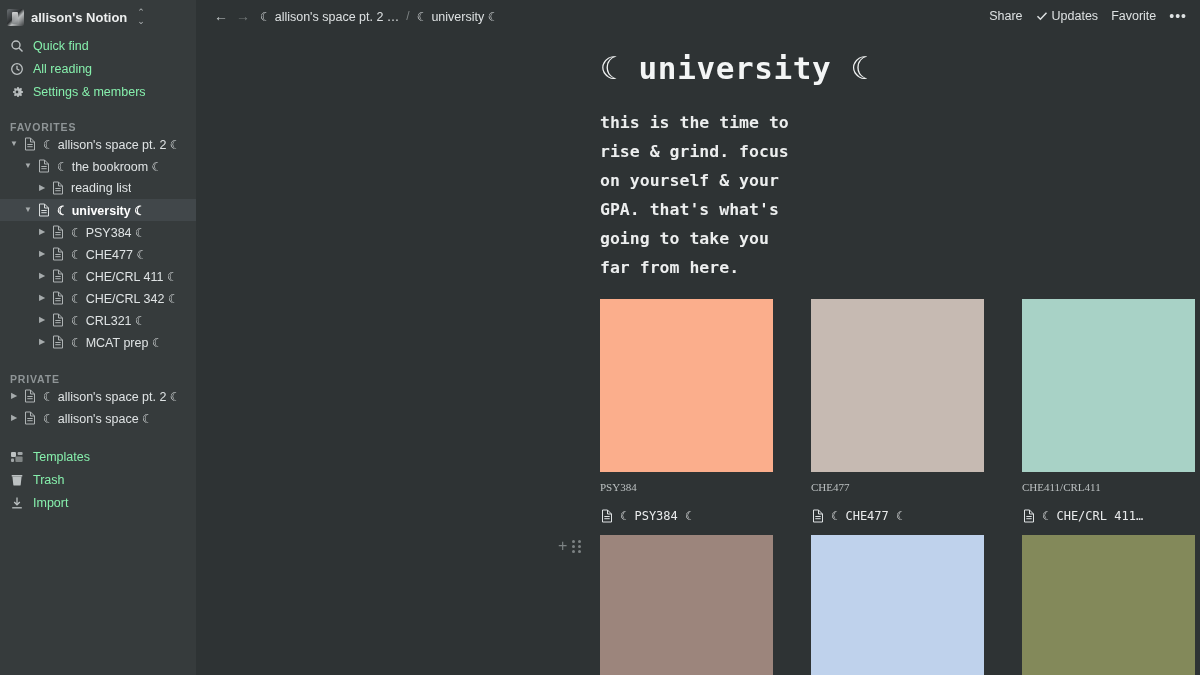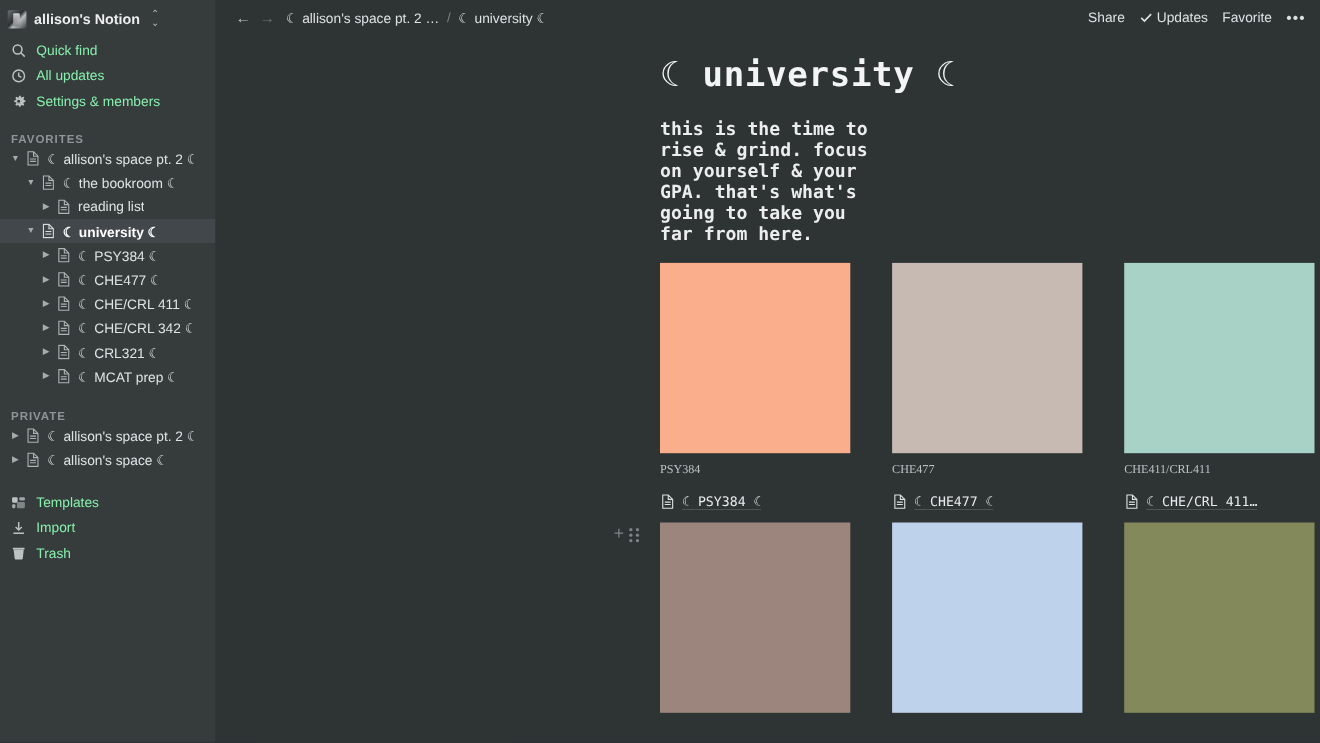--- a/index.html
+++ b/index.html
@@ -98,21 +98,21 @@
 
   .content { padding: 0 0 0 0; }
   .page-title {
     font-family: "DejaVu Sans Mono", monospace;
     font-weight: 700; font-size: 31px; color: #f3f5f5;
     letter-spacing: .02em; padding: 18px 0 0 404px;
     white-space: nowrap;
   }
   .page-sub {
     font-family: "DejaVu Sans Mono", monospace;
-    font-weight: 700; font-size: 16.5px; line-height: 19px;
+    font-weight: 700; font-size: 16.5px; line-height: 29px;
     color: #eceeee; padding: 22px 0 0 404px;
     width: 610px; letter-spacing: 0;
   }
 
   .gallery { position: relative; margin-top: 17px; padding-left: 404px; }
   .grid-row { display: flex; gap: 38px; position: relative; }
   .grid-row + .grid-row { margin-top: 12px; }
   .gcard { width: 173px; }
   .swatch { width: 173px; height: 173px; }
   .gcaption {
@@ -160,21 +160,21 @@
         </span>
         <span>Quick find</span>
       </div>
       <div class="nav-item">
         <span class="nav-ico">
           <svg width="14" height="14" viewBox="0 0 14 14" fill="none" stroke="#c8cdce" stroke-width="1.3">
             <circle cx="7" cy="7" r="5.3"></circle>
               <polyline points="7,3.8 7,7 9.4,8.4"></polyline>
           </svg>
         </span>
-        <span>All updates</span>
+        <span>All reading</span>
       </div>
       <div class="nav-item">
         <span class="nav-ico">
           <svg width="14" height="14" viewBox="0 0 14 14" fill="#c8cdce">
             <path d="M7 4.6A2.4 2.4 0 1 0 7 9.4 2.4 2.4 0 0 0 7 4.6zm0 3.8A1.4 1.4 0 1 1 7 5.6a1.4 1.4 0 0 1 0 2.8z"></path>
             <path d="M12.2 7c0-.3 0-.6-.1-.9l1.1-.8-1.1-1.9-1.3.5c-.4-.3-.9-.6-1.4-.8L9.2.9H7l-.2 1.2c-.5.2-1 .4-1.4.8l-1.3-.5L3 4.3l1.1.8c0 .3-.1.6-.1.9s0 .6.1.9L3 7.7l1.1 1.9 1.3-.5c.4.3.9.6 1.4.8l.2 1.2h2.2l.2-1.2c.5-.2 1-.4 1.4-.8l1.3.5 1.1-1.9-1.1-.8c.1-.3.1-.6.1-.9z" opacity="0"></path>
             <path d="M12.6 8.1l-1-.6a4.6 4.6 0 0 0 0-1l1-.6-1.1-1.9-1 .4a4.7 4.7 0 0 0-.9-.5l-.1-1.1H7.3l-.2 1.1c-.3.1-.6.3-.9.5l-1-.4L4 4.9l1 .6a4.6 4.6 0 0 0 0 1l-1 .6 1.2 1.9 1-.4c.3.2.6.4.9.5l.2 1.1h2.2l.1-1.1c.3-.1.6-.3.9-.5l1 .4 1.1-1.9z" opacity="0"></path>
             <path d="M13 6.2l-1.3-.2a4.9 4.9 0 0 0-.4-1l.8-1.1-1.1-1.1-1.1.8a4.9 4.9 0 0 0-1-.4L8.7 2H7.3l-.2 1.3a4.9 4.9 0 0 0-1 .4l-1.1-.8L3.9 4l.8 1.1a4.9 4.9 0 0 0-.4 1L3 6.2v1.6l1.3.2c.1.4.2.7.4 1l-.8 1.1 1.1 1.1 1.1-.8c.3.2.6.3 1 .4l.2 1.3h1.4l.2-1.3c.4-.1.7-.2 1-.4l1.1.8 1.1-1.1-.8-1.1c.2-.3.3-.6.4-1l1.3-.2V6.2zM7 9.3A2.3 2.3 0 1 1 7 4.7a2.3 2.3 0 0 1 0 4.6z"></path>
           </svg>
         </span>
@@ -353,36 +353,36 @@
             <rect x="1" y="2" width="5" height="5" rx="1"></rect>
             <rect x="7.6" y="2" width="5" height="3" rx="1" opacity=".8"></rect>
             <rect x="1" y="8.4" width="3" height="3.6" rx="1" opacity=".8"></rect>
             <rect x="5.4" y="6.4" width="7.2" height="5.6" rx="1" opacity=".55"></rect>
           </svg>
         </span>
         <span>Templates</span>
       </div>
       <div class="nav-item">
         <span class="nav-ico">
+          <svg width="14" height="14" viewBox="0 0 14 14" fill="#c8cdce">
+            <path d="M2.4 3.6h9.2l-.9 8.1a1 1 0 0 1-1 .9H4.3a1 1 0 0 1-1-.9L2.4 3.6z"></path>
+            <rect x="1.6" y="2" width="10.8" height="1.5" rx=".6"></rect>
+          </svg>
+        </span>
+        <span>Trash</span>
+      </div>
+      <div class="nav-item">
+        <span class="nav-ico">
           <svg width="14" height="14" viewBox="0 0 14 14" fill="none" stroke="#c8cdce" stroke-width="1.3">
             <line x1="7" y1="1.6" x2="7" y2="8.6"></line>
               <polyline points="4.2,6 7,8.8 9.8,6"></polyline>
               <line x1="2.2" y1="11.8" x2="11.8" y2="11.8"></line>
           </svg>
         </span>
         <span>Import</span>
-      </div>
-      <div class="nav-item">
-        <span class="nav-ico">
-          <svg width="14" height="14" viewBox="0 0 14 14" fill="#c8cdce">
-            <path d="M2.4 3.6h9.2l-.9 8.1a1 1 0 0 1-1 .9H4.3a1 1 0 0 1-1-.9L2.4 3.6z"></path>
-            <rect x="1.6" y="2" width="10.8" height="1.5" rx=".6"></rect>
-          </svg>
-        </span>
-        <span>Trash</span>
       </div>
     </div>
   </aside>
 
   <section class="main">
 
     <div class="topbar">
       <span class="nav-arrow">←</span>
       <span class="nav-arrow dim">→</span>
       <div class="crumbs">

